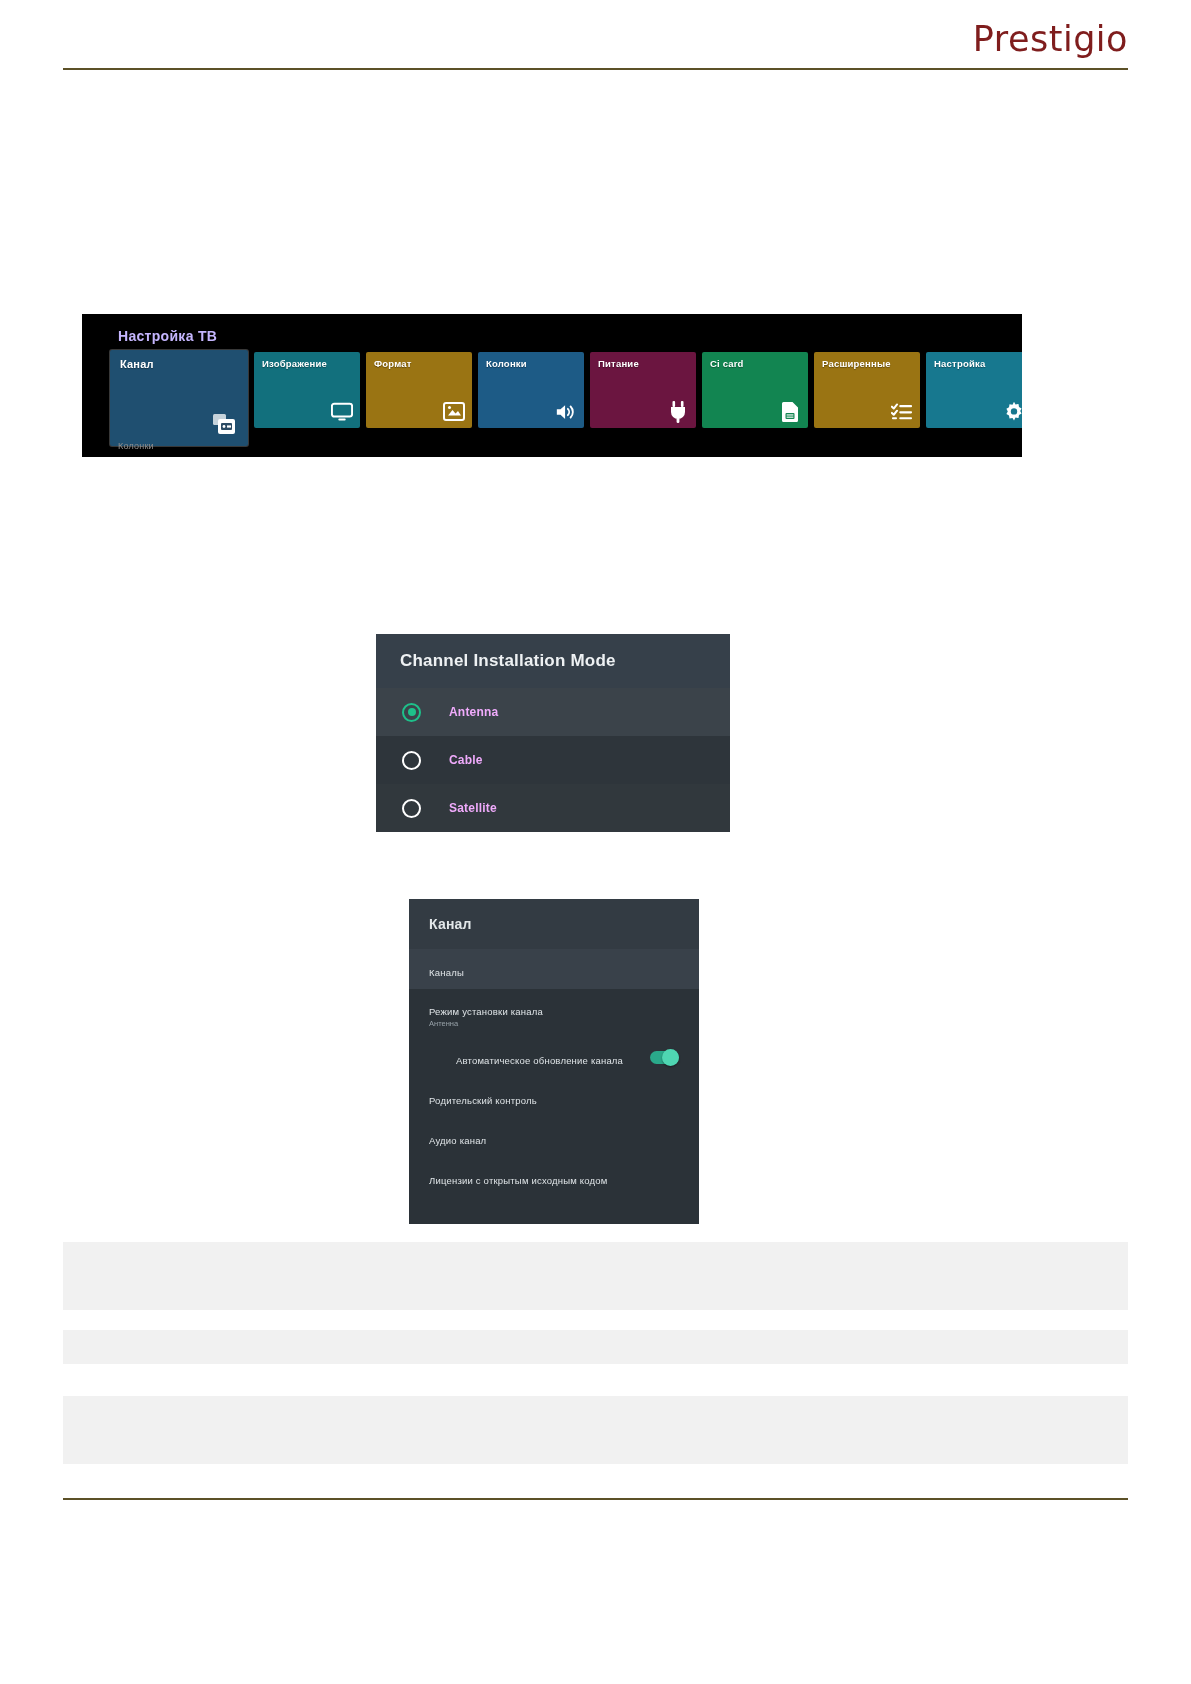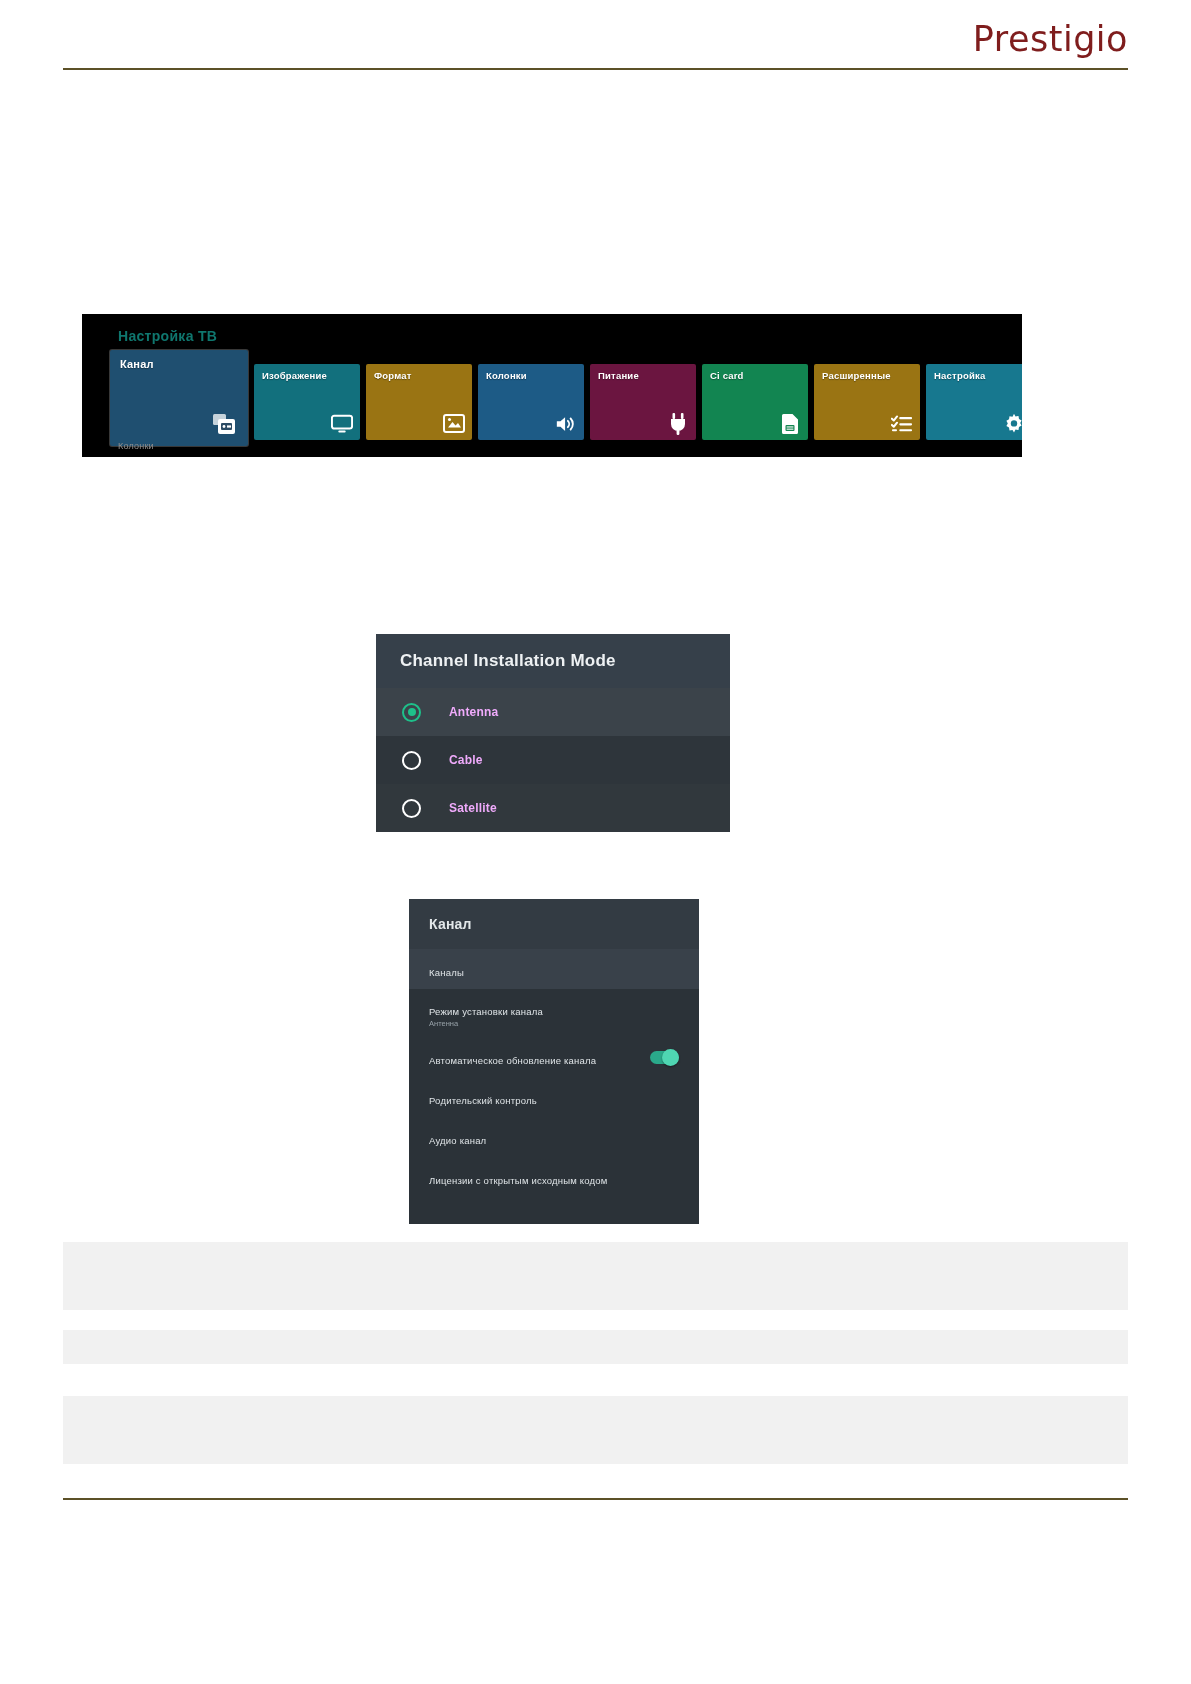--- a/index.html
+++ b/index.html
@@ -59,33 +59,33 @@
     height: 143px;
     background: #000000;
     overflow: hidden;
   }
   .tv-bar-title {
     position: absolute;
     left: 36px;
     top: 14px;
     font-size: 14px;
     font-weight: bold;
-    color: #0f766e;
+    color: #c4b5fd;
     letter-spacing: 0.3px;
   }
   .tv-tiles {
     position: absolute;
     left: 0;
     top: 36px;
     height: 107px;
     width: 940px;
   }
   .tv-tile {
     position: absolute;
-    top: 14px;
+    top: 2px;
     width: 106px;
     height: 76px;
     border-radius: 2px;
     overflow: hidden;
   }
   .tv-tile.focused {
     top: 0;
     height: 96px;
     width: 138px;
     box-shadow: 0 0 0 1px rgba(255,255,255,0.22);
@@ -396,21 +396,21 @@
         <div class="panel-item-texts">
           <div class="panel-item-label">Каналы</div>
         </div>
       </div>
       <div class="panel-item" style="height: 48px;">
         <div class="panel-item-texts">
           <div class="panel-item-label">Режим установки канала</div>
           <div class="panel-item-sub">Антенна</div>
         </div>
       </div>
-      <div class="panel-item" style="height: 40px;">
+      <div class="panel-item" style="height: 40px; text-align: center;">
         <div class="panel-item-texts">
           <div class="panel-item-label">Автоматическое обновление канала</div>
         </div>
         <div class="switch"></div>
       </div>
       <div class="panel-item" style="height: 40px;">
         <div class="panel-item-texts">
           <div class="panel-item-label">Родительский контроль</div>
         </div>
       </div>

